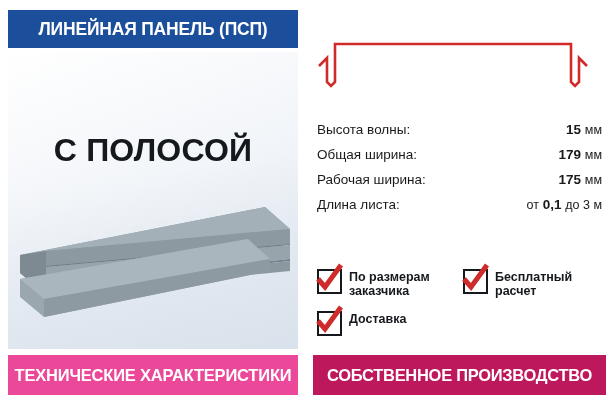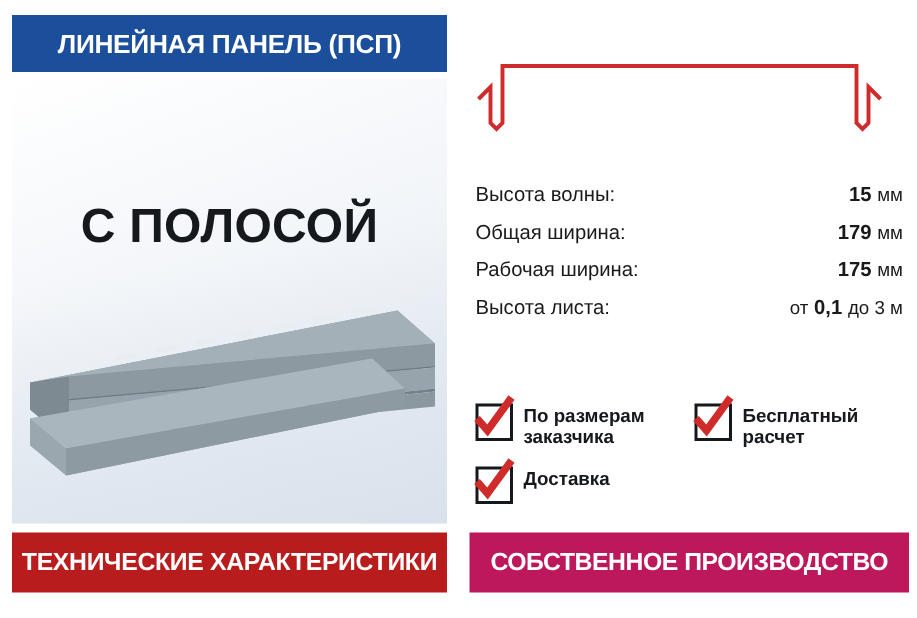--- a/index.html
+++ b/index.html
@@ -84,21 +84,21 @@
     width: 275px;
     height: 160px;
     z-index: 4;
   }
   .bottom-bar {
     position: absolute;
     left: 8px;
     top: 355px;
     width: 290px;
     height: 40px;
-    background: #b91c1c;
+    background: #ec4899;
     display: flex;
     align-items: center;
     justify-content: center;
   }
   .bottom-bar .txt {
     color: #ffffff;
     font-size: 16.5px;
     font-weight: bold;
     letter-spacing: -0.2px;
     white-space: nowrap;
@@ -275,21 +275,21 @@
         </span>
       </div>
       <div class="spec-row">
         <span class="spec-label">Рабочая ширина:</span>
         <span class="spec-value">
           <span>175</span>
           <span class="unit">мм</span>
         </span>
       </div>
       <div class="spec-row">
-        <span class="spec-label">Высота листа:</span>
+        <span class="spec-label">Длина листа:</span>
         <span class="spec-value">
           <span class="pre">от</span>
           <span>0,1</span>
           <span class="unit">до 3 м</span>
         </span>
       </div>
     </div>
 
     <div class="features">
       <div class="feature-row">

